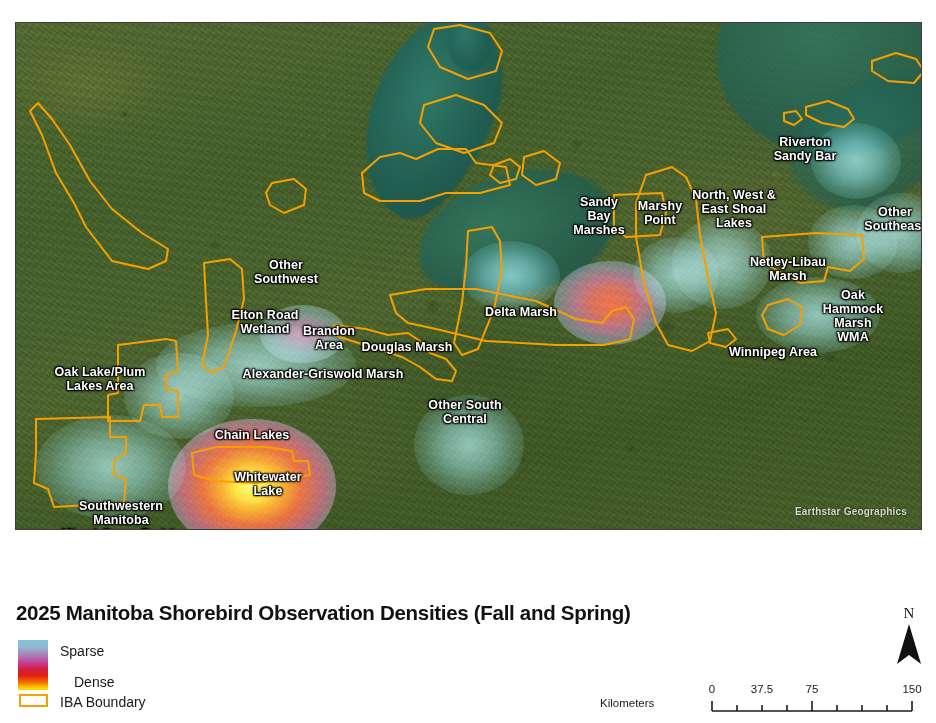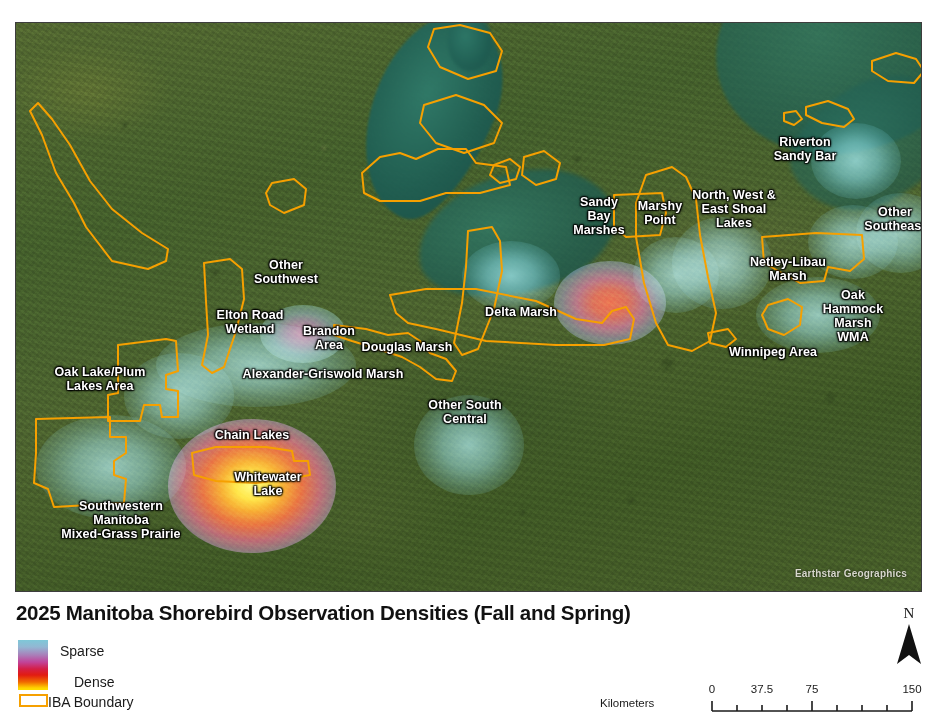--- a/index.html
+++ b/index.html
@@ -14,21 +14,21 @@
     overflow: hidden;
     font-family: "Liberation Sans", sans-serif;
   }
 
   
   #map-frame {
     position: absolute;
     left: 15px;
     top: 22px;
     width: 907px;
-    height: 570px;
+    height: 508px;
     border: 1.5px solid #3d3d3d;
     box-sizing: border-box;
     overflow: hidden;
     background: #1d4ed8;
   }
   #map-canvas {
     position: absolute;
     inset: 0;
   }
   .basemap-layer {
@@ -244,21 +244,21 @@
   #legend-sparse-label { left: 42px; top: 3px; }
   #legend-dense-label  { left: 42px; top: 34px; padding-left: 14px; }
   #legend-iba-swatch {
     position: absolute;
     left: 1px; top: 54px;
     width: 29px; height: 13px;
     border: 2px solid #f6a000;
     background: #ffffff;
     box-sizing: border-box;
   }
-  #legend-iba-label { left: 30px; top: 54px; text-align: center; }
+  #legend-iba-label { left: 42px; top: 54px; text-align: center; }
 
   
   #north-arrow {
     position: absolute;
     left: 892px;
     top: 606px;
     width: 34px;
     text-align: center;
   }
   #north-arrow-letter {
@@ -367,21 +367,21 @@
         <div class="map-label" style="left: 879px; top: 182px;">Other
 Southeast</div>
         <div class="map-label" style="left: 772px; top: 216px; margin-top: 16px;">Netley-Libau
 Marsh</div>
         <div class="map-label" style="left: 270px; top: 235px;">Other
 Southwest</div>
         <div class="map-label" style="left: 505px; top: 282px;">Delta Marsh</div>
         <div class="map-label" style="left: 837px; top: 265px;">Oak Hammock
 Marsh
 WMA</div>
-        <div class="map-label" style="left: 234px; top: 285px;">Elton Road
+        <div class="map-label" style="left: 249px; top: 285px;">Elton Road
 Wetland</div>
         <div class="map-label" style="left: 313px; top: 301px;">Brandon
 Area</div>
         <div class="map-label" style="left: 391px; top: 317px;">Douglas Marsh</div>
         <div class="map-label" style="left: 757px; top: 322px;">Winnipeg Area</div>
         <div class="map-label" style="left: 307px; top: 344px;">Alexander-Griswold Marsh</div>
         <div class="map-label" style="left: 84px; top: 342px;">Oak Lake/Plum
 Lakes Area</div>
         <div class="map-label" style="left: 449px; top: 375px;">Other South
 Central</div>

